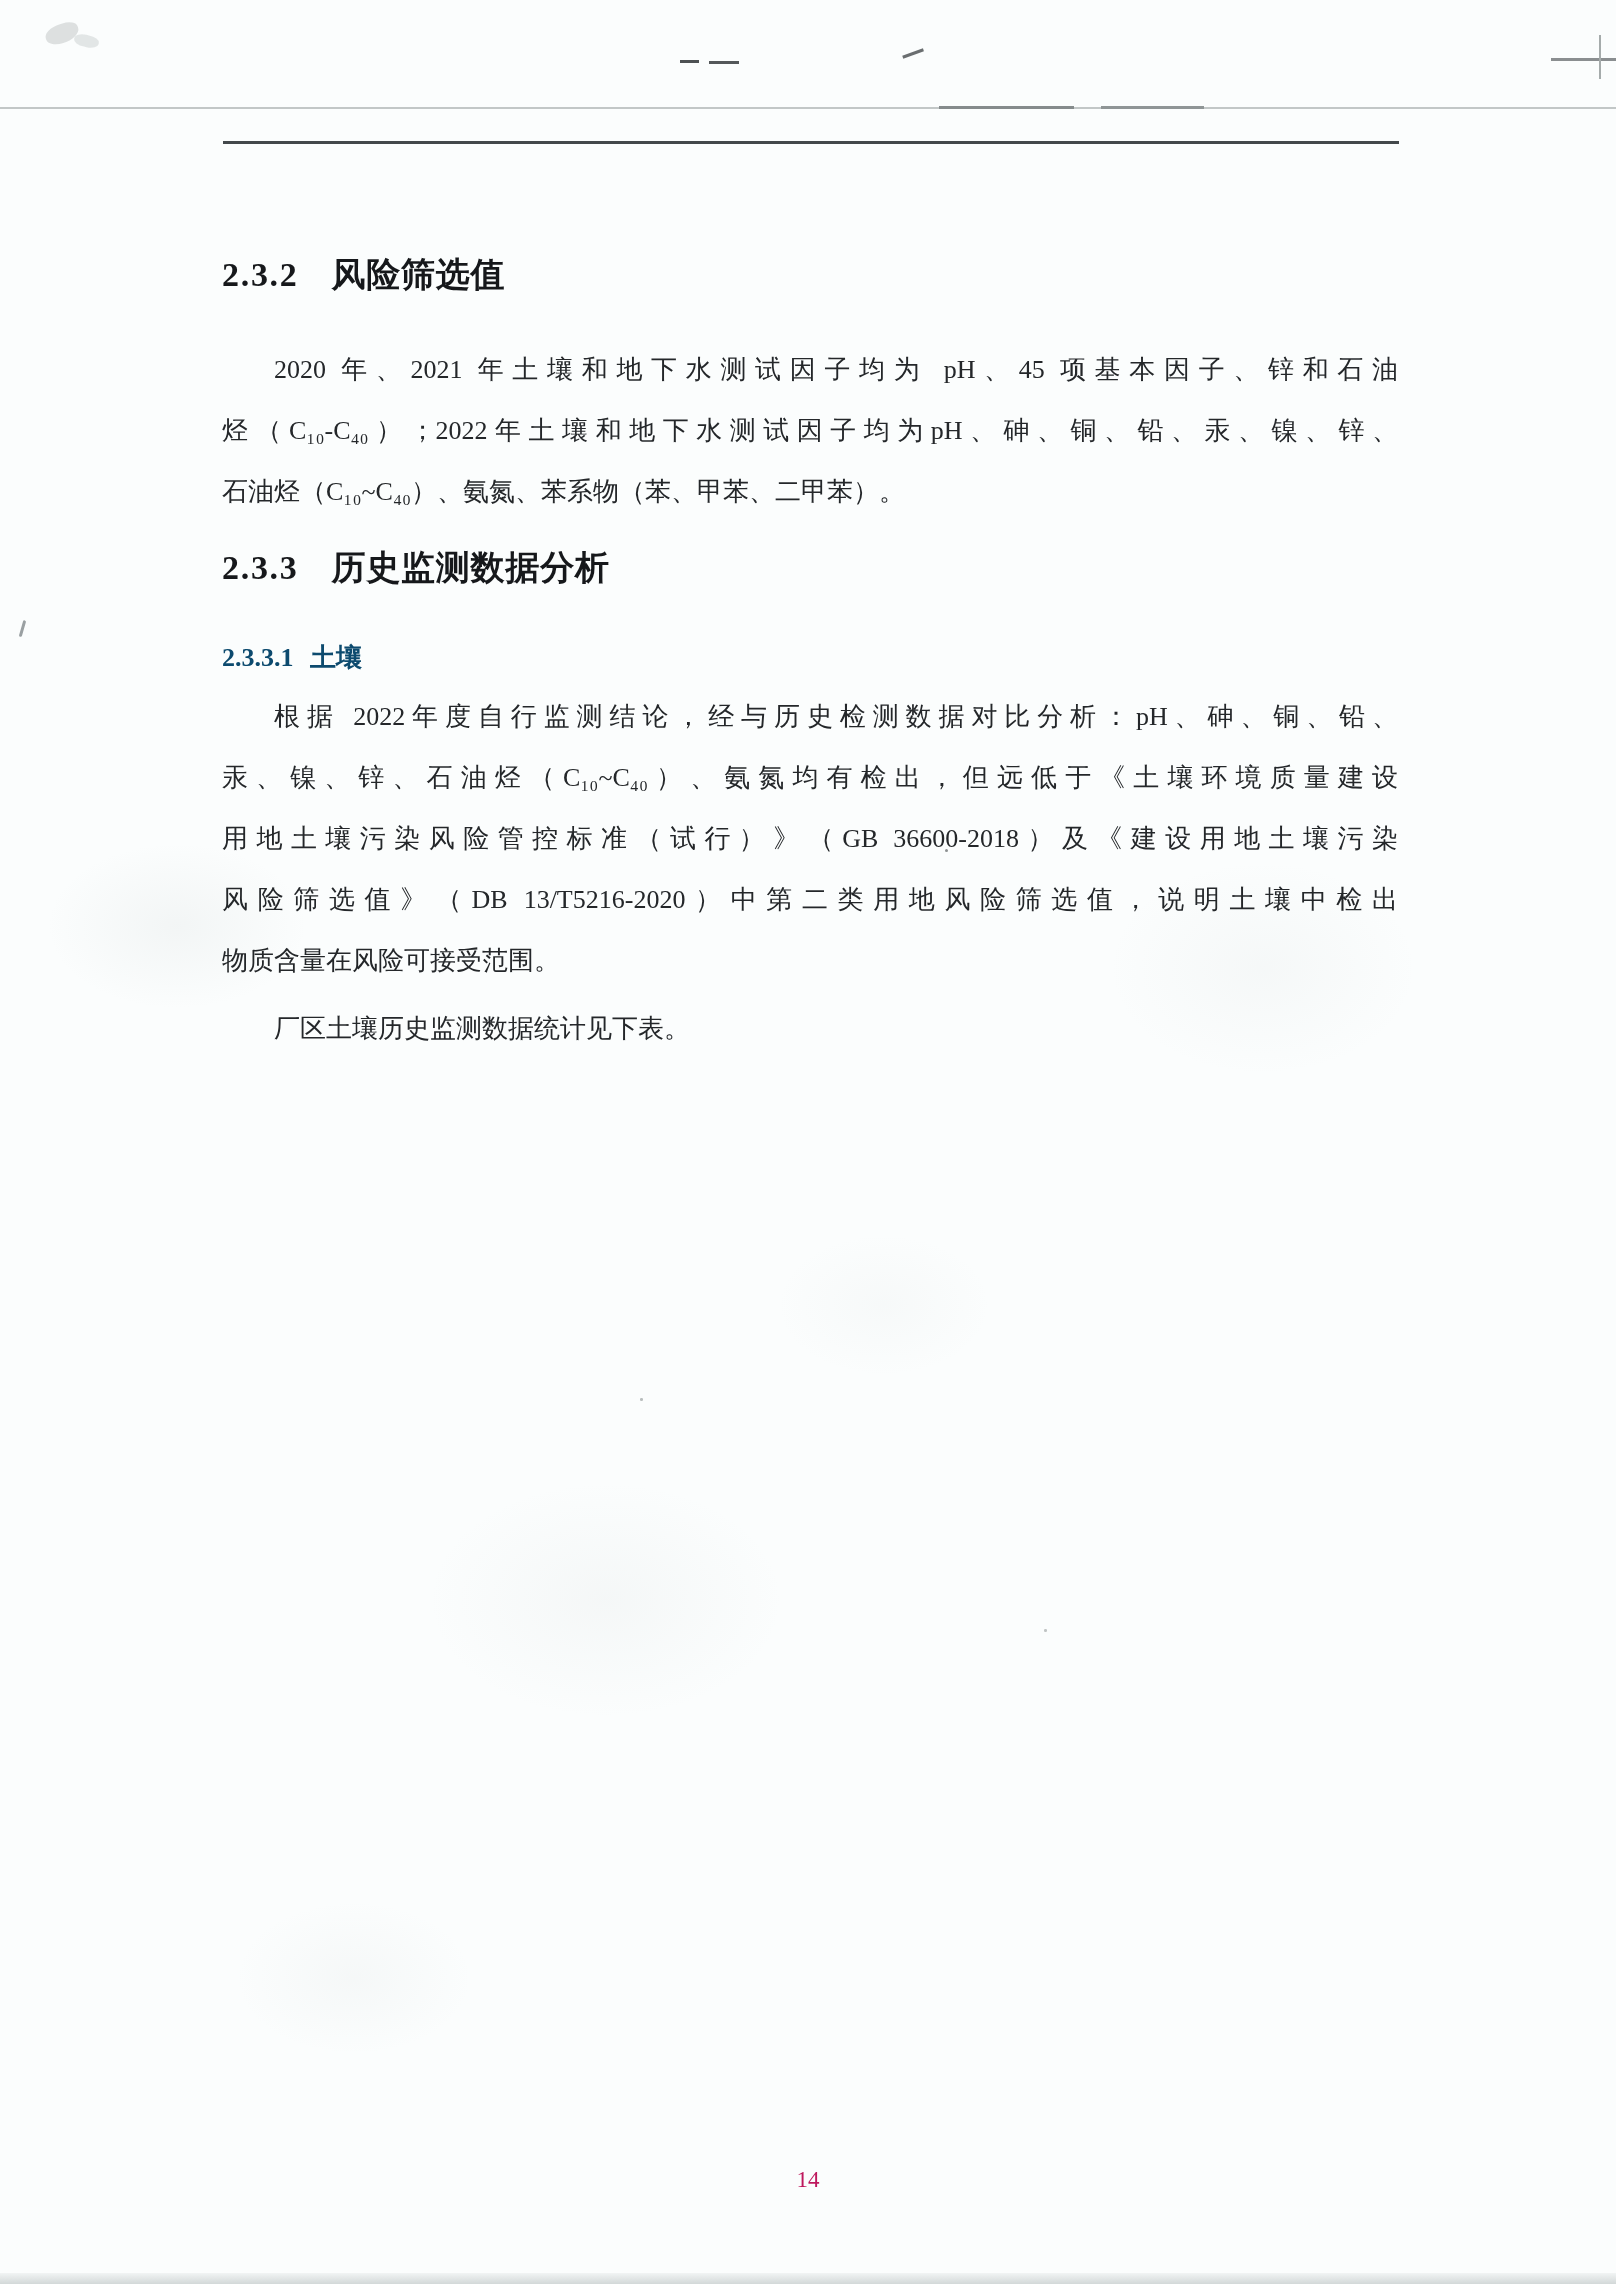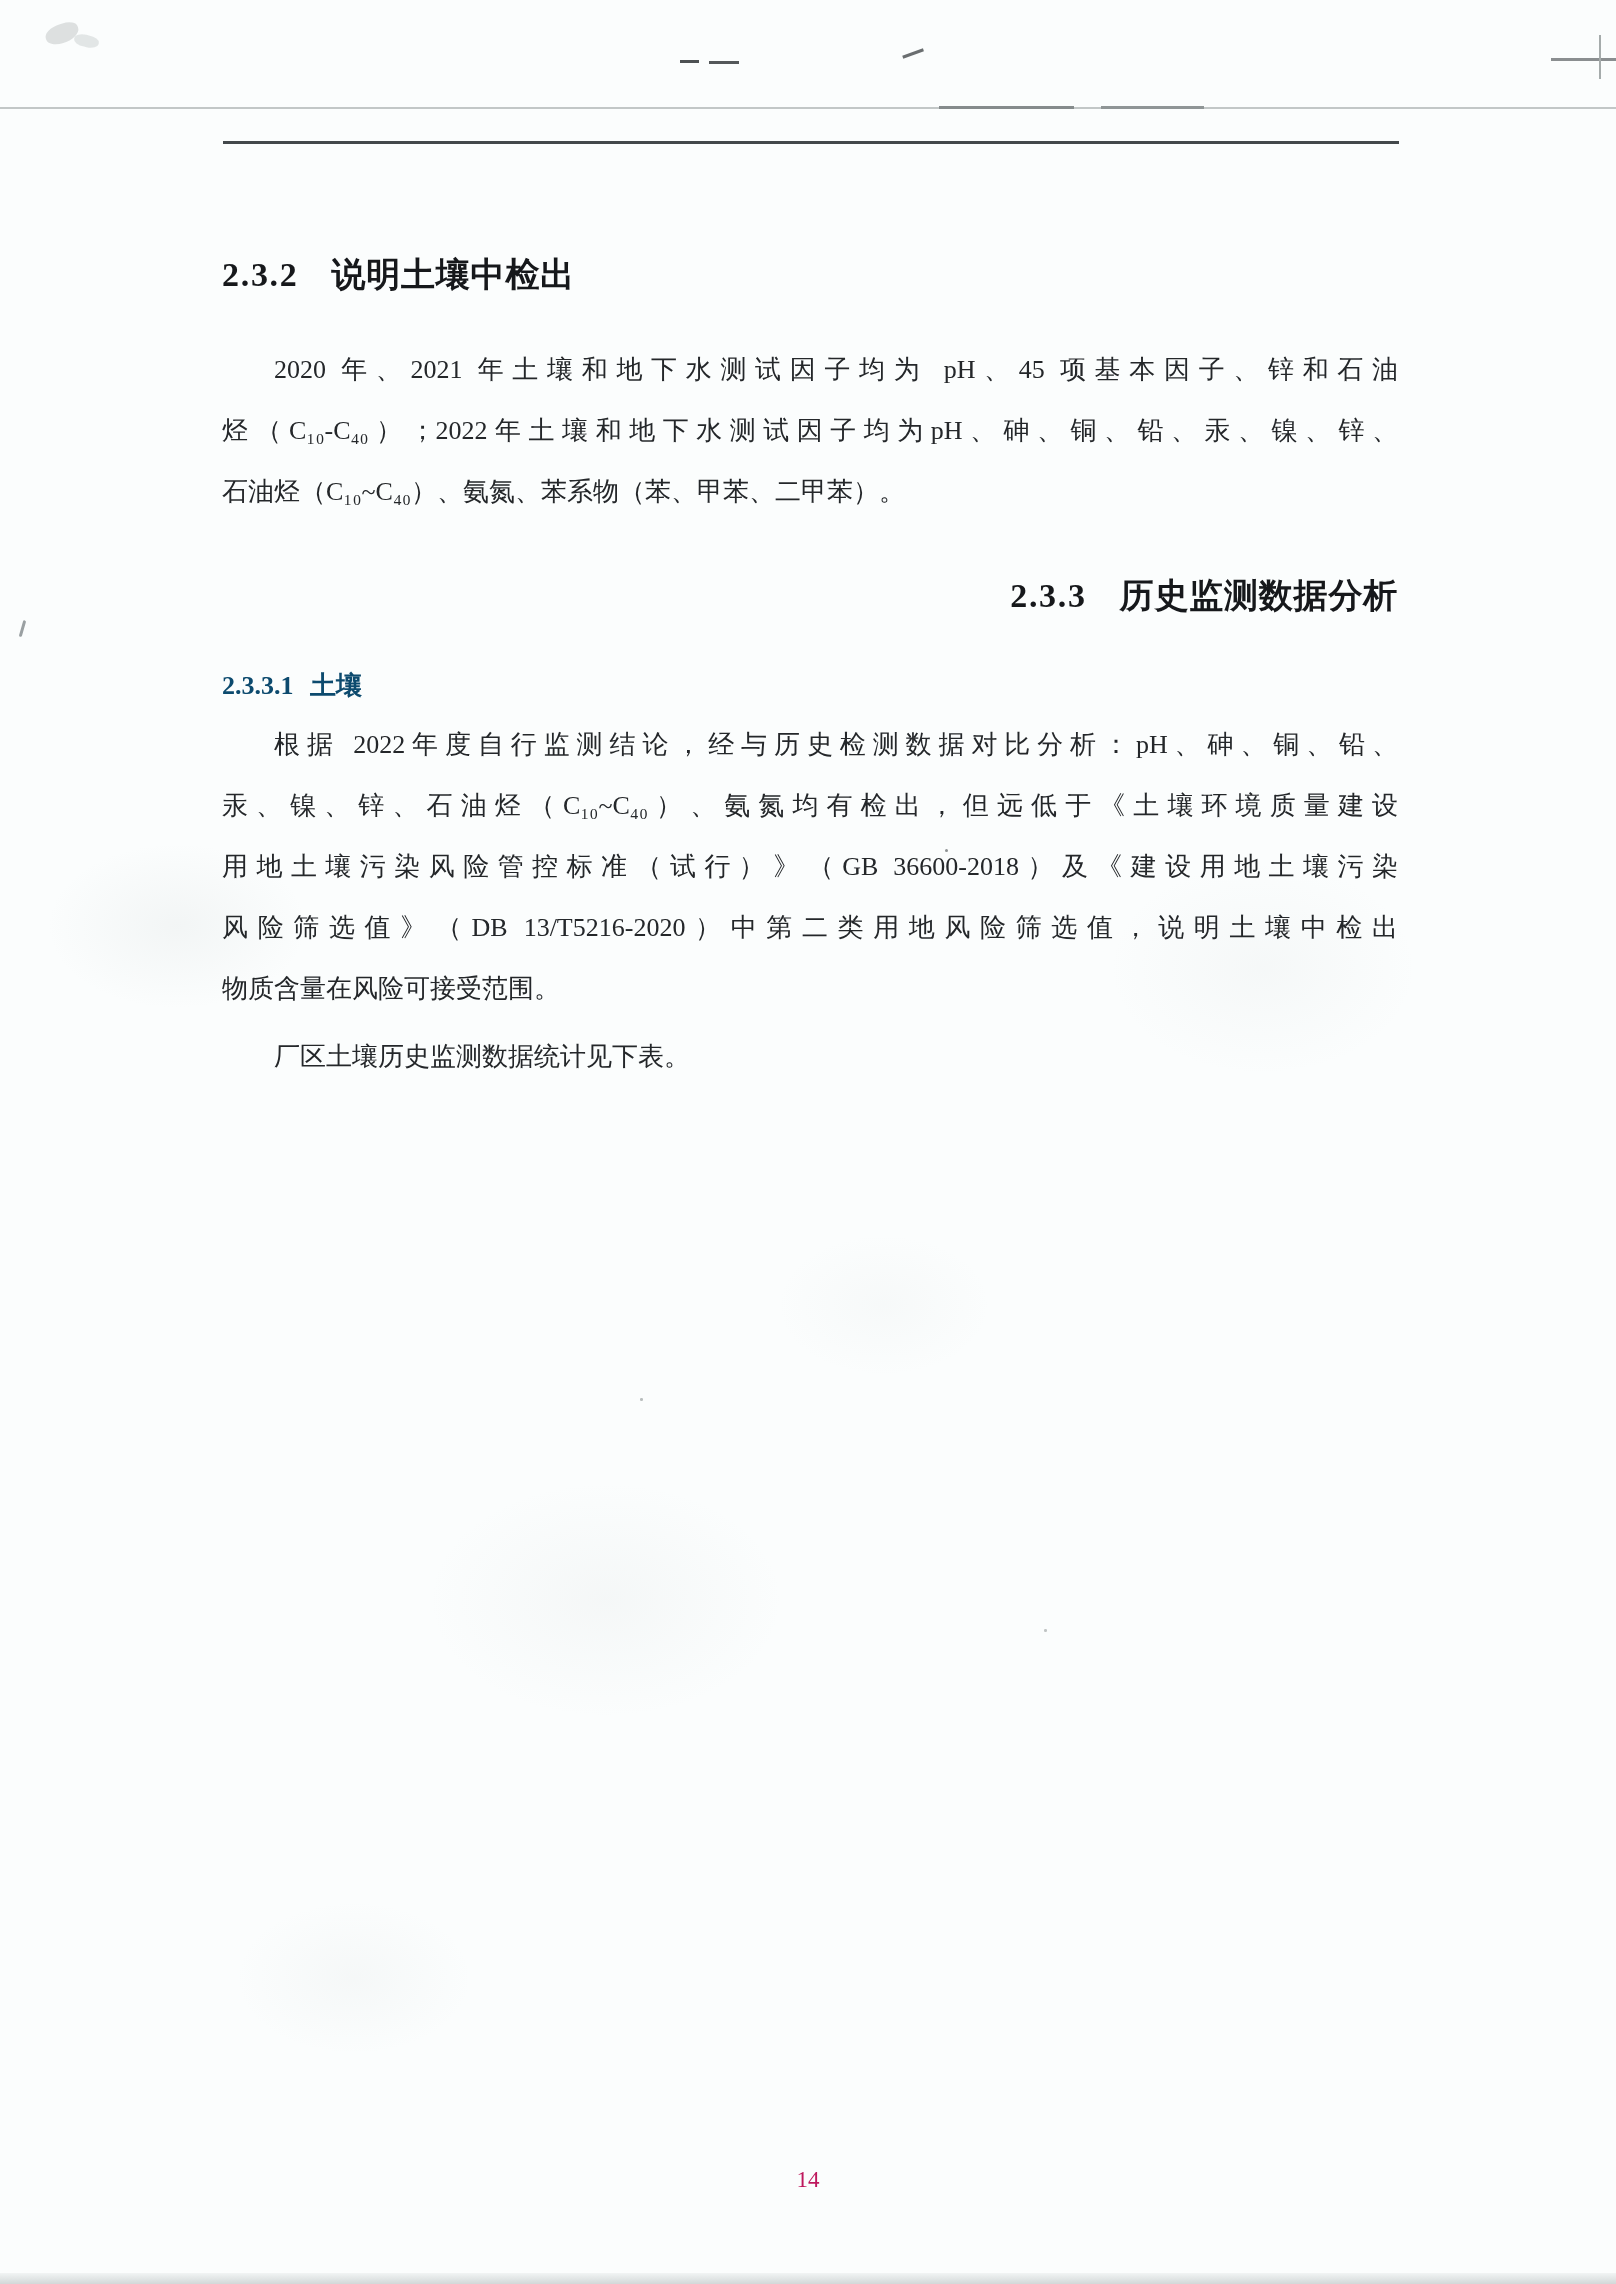--- a/index.html
+++ b/index.html
@@ -59,21 +59,21 @@
   }
   
   .content {
     position: absolute; left: 222px; top: 254px; width: 1176px;
   }
   .h-big {
     font-size: 34px; line-height: 42px; font-weight: bold; color: #16181b;
     letter-spacing: 0.8px; white-space: nowrap;
   }
   .h-big .h-num { margin-right: 23.6px; letter-spacing: 1.7px; }
-  .h-sp { margin-top: 53px; text-align: right; }
+  .h-sp { margin-top: 25px; }
   .h-sub {
     margin-top: 50px; font-size: 26px; line-height: 37px; font-weight: bold; color: #0c4a6e;
     white-space: nowrap;
   }
   .h-sub .h-num { margin-right: 10px; }
   .para { font-size: 26px; color: #24272a; }
   .p1 { margin-top: 43px; }
   .p2 { margin-top: 10px; }
   .closing { margin-top: 6.7px; }
   .jline, .pline {
@@ -109,21 +109,21 @@
 
   <div class="hdr-thinline"></div>
   <div class="hdr-dash-a"></div>
   <div class="hdr-dash-b"></div>
   <div class="hdr-rule"></div>
 
   <main class="content">
 
     <h1 class="h-big">
       <span class="h-num">2.3.2</span>
-      <span class="h-title">说明土壤中检出</span>
+      <span class="h-title">风险筛选值</span>
     </h1>
 
     <div class="para p1">
       <div class="jline indent">2020 年、2021 年土壤和地下水测试因子均为 pH、45 项基本因子、锌和石油</div>
       <div class="jline">烃（C₁₀-C₄₀）；2022年土壤和地下水测试因子均为pH、砷、铜、铅、汞、镍、锌、</div>
       <div class="pline">石油烃（C₁₀~C₄₀）、氨氮、苯系物（苯、甲苯、二甲苯）。</div>
     </div>
 
     <h1 class="h-big h-sp">
       <span class="h-num">2.3.3</span>

